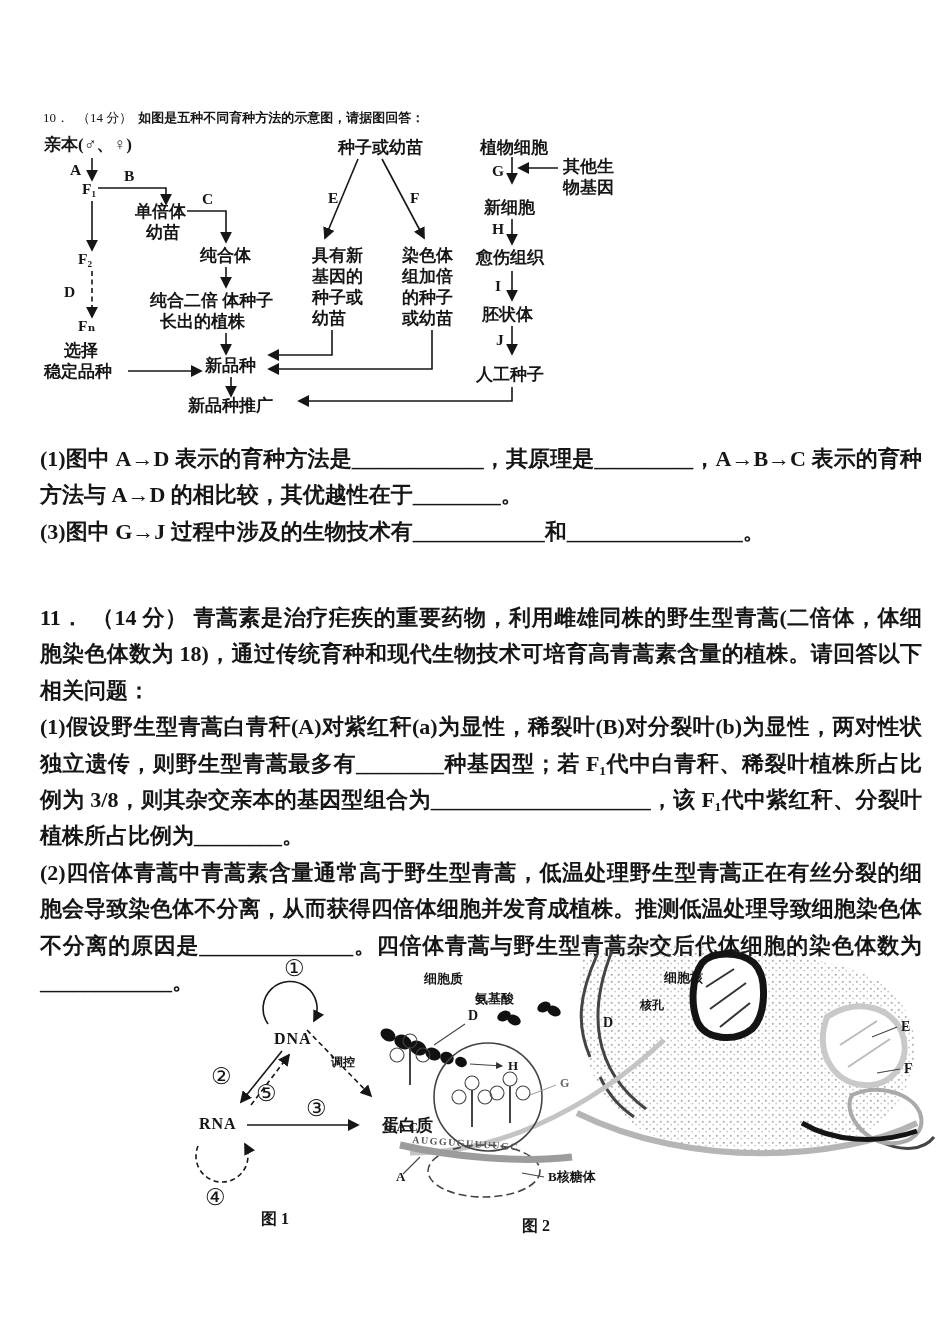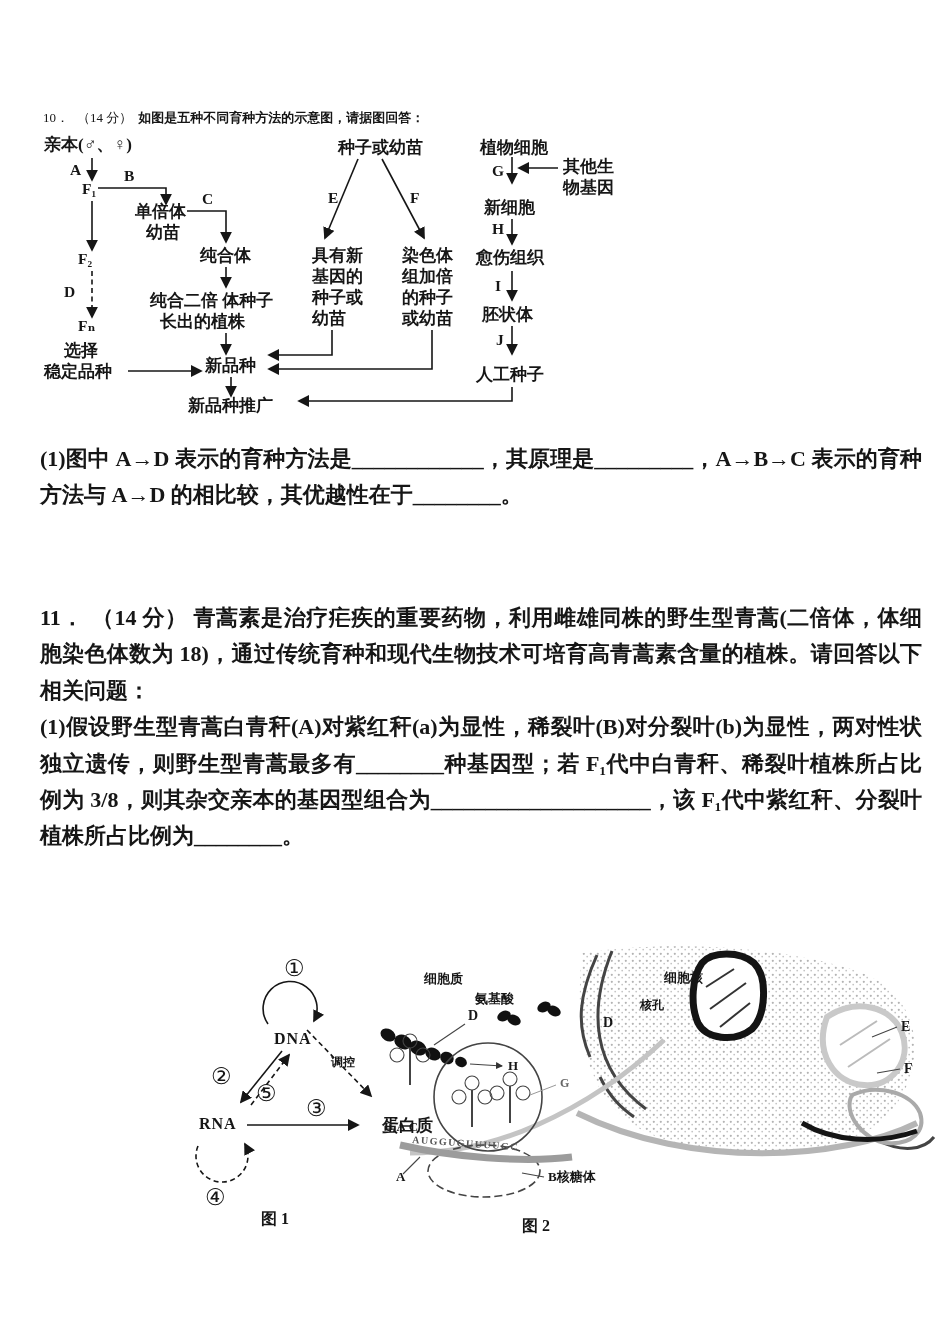--- a/index.html
+++ b/index.html
@@ -116,27 +116,29 @@
     <text class="lat15" x="452" y="106">H</text>
     <text class="cjk17" x="436" y="135">愈伤组织</text>
     <text class="lat15" x="455" y="163">I</text>
     <text class="cjk17" x="442" y="192">胚状体</text>
     <text class="lat15" x="456" y="217">J</text>
     <text class="cjk17" x="436" y="252">人工种子</text>
   </svg>
 
   <div class="parts" style="top:441px;">
     <p>(1)图中 A→D 表示的育种方法是____________，其原理是_________，A→B→C 表示的育种方法与 A→D 的相比较，其优越性在于________。</p>
+    <p>(3)图中 G→J 过程中涉及的生物技术有____________和________________。</p>
   </div>
 
   <div class="parts" style="top:600px;">
     <p>
       <span class="qnum">11．</span><span class="qscore">（14 分）</span><b class="qintro">青蒿素是治疗疟疾的重要药物，利用雌雄同株的野生型青蒿(二倍体，体细胞染色体数为 18)，通过传统育种和现代生物技术可培育高青蒿素含量的植株。请回答以下相关问题：</b>
     </p>
     <p>(1)假设野生型青蒿白青秆(A)对紫红秆(a)为显性，稀裂叶(B)对分裂叶(b)为显性，两对性状独立遗传，则野生型青蒿最多有________种基因型；若 F₁代中白青秆、稀裂叶植株所占比例为 3/8，则其杂交亲本的基因型组合为____________________，该 F₁代中紫红秆、分裂叶植株所占比例为________。</p>
+    <p>(2)四倍体青蒿中青蒿素含量通常高于野生型青蒿，低温处理野生型青蒿正在有丝分裂的细胞会导致染色体不分离，从而获得四倍体细胞并发育成植株。推测低温处理导致细胞染色体不分离的原因是______________。四倍体青蒿与野生型青蒿杂交后代体细胞的染色体数为____________。</p>
   </div>
 
 
   <svg style="left:185px;top:948px;width:250px;height:290px;" viewBox="0 0 250 290">
     <text class="cnum" x="99" y="28">①</text>
     <path class="ln" d="M83,76 A27,27 0 1 1 129,73" marker-end="url(#ar)"></path>
     <text class="lat16" x="89" y="96">DNA</text>
 
     <line class="ln" x1="97" y1="103" x2="56" y2="154" marker-end="url(#ar)"></line>
     <line class="ln dash" x1="66" y1="157" x2="104" y2="107" marker-end="url(#ar)"></line>

